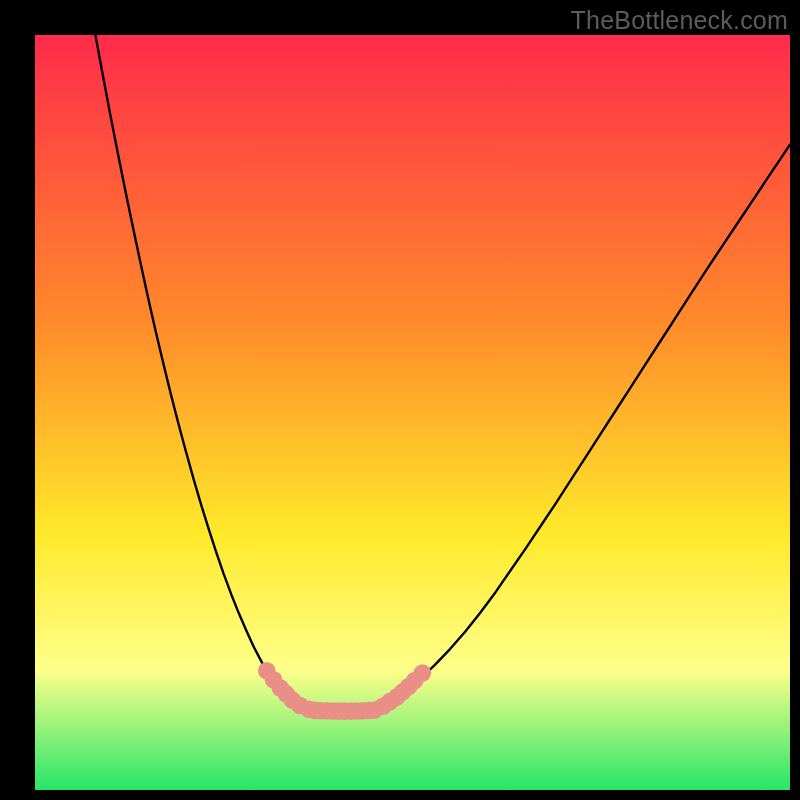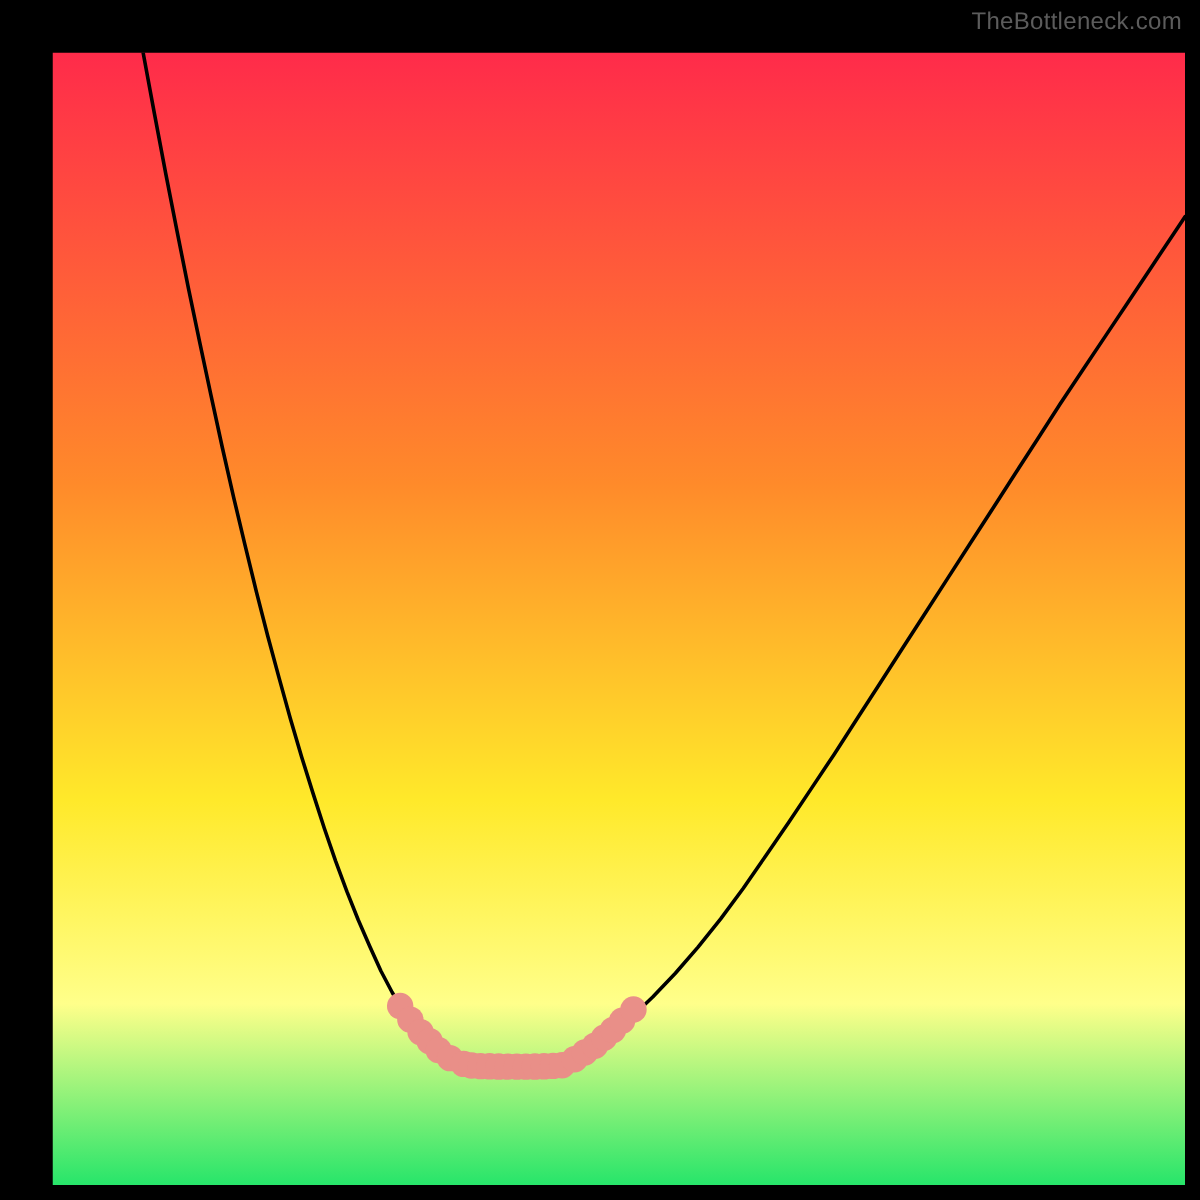--- a/index.html
+++ b/index.html
@@ -23,21 +23,21 @@
     left: 35px;
     top: 35px;
     width: 755px;
     height: 755px;
   }
   .watermark {
     position: absolute;
     top: 6px;
     right: 12px;
     font-family: Arial, Helvetica, sans-serif;
-    font-size: 16px;
+    font-size: 25px;
     font-weight: 500;
     color: #5c5c5c;
     letter-spacing: 0.2px;
     z-index: 5;
   }
 </style>
 </head>
 <body>
 
 <div class="frame">

